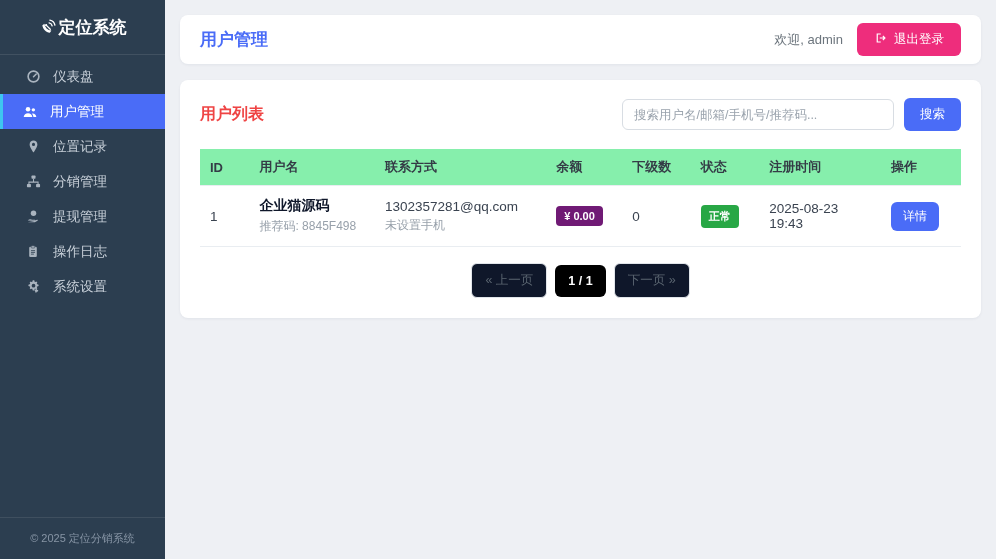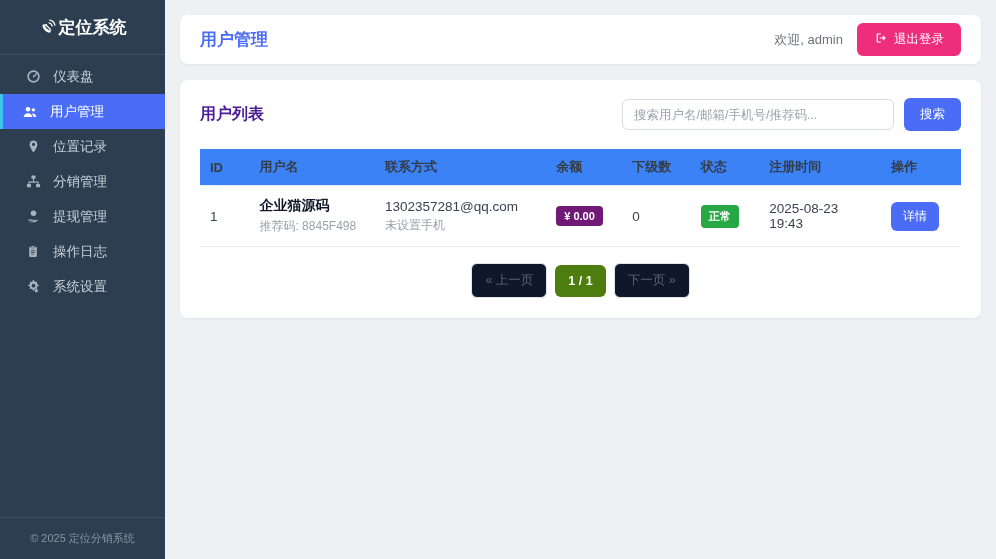--- a/index.html
+++ b/index.html
@@ -48,51 +48,51 @@
   .header-right { display:flex; align-items:center; gap:14px; }
   .welcome { font-size:13px; color:#6c757d; }
   .logout-btn {
     background:#ee2d7c; color:#fff; border:none; border-radius:6px;
     padding:8px 17px; font-size:12.5px; display:flex; align-items:center; gap:7px;
     cursor:pointer; font-family:inherit;
   }
   
   .content-card { padding:18px 20px 20px 20px; }
   .card-head { display:flex; align-items:center; justify-content:space-between; }
-  .card-title { font-size:16px; font-weight:bold; color:#4c1d95; }
+  .card-title { font-size:16px; font-weight:bold; color:#ef4444; }
   .search-area { display:flex; align-items:center; gap:10px; }
   .search-input {
     width:272px; height:31px; border:1px solid #d8dde3; border-radius:6px;
     padding:0 11px; font-size:12.5px; color:#343c46; font-family:inherit; outline:none;
   }
   .search-input::placeholder { color:#9aa3ad; }
   .btn-blue {
     background:#4a6cf7; color:#fff; border:none; border-radius:6px;
     padding:8px 16px; font-size:12.5px; cursor:pointer; font-family:inherit;
   }
   
   table { width:100%; border-collapse:collapse; margin-top:18px; }
-  thead tr { background:#3b82f6; }
+  thead tr { background:#86efac; }
   th { text-align:left; font-size:13px; font-weight:bold; color:#343c46; padding:9px 10px; }
   td { padding:11px 10px; font-size:13.5px; color:#3a4350; vertical-align:middle; }
   tbody tr { border-top:1px solid #e9edf1; border-bottom:1px solid #e9edf1; }
   .uname { font-weight:bold; font-size:14px; color:#0f172a; }
   .sub { font-size:12px; color:#98a1ab; margin-top:3px; }
   .badge { display:inline-block; color:#fff; font-size:11px; font-weight:bold; padding:4px 8px; border-radius:4px; }
   .badge-orange { background:#701a75; }
   .badge-green { background:#28a745; }
   .btn-sm { padding:6px 12px; font-size:12px; }
   
   .pagination { margin-top:16px; display:flex; align-items:center; justify-content:center; gap:8px; }
   .page-btn {
     background:#0f172a; border:1px solid #e1e5ea; color:#5a6570; border-radius:6px;
     padding:8px 13px; font-size:12.5px; cursor:pointer; font-family:inherit;
   }
   .page-current {
-    background:#4d7c0f; color:#fff; font-weight:bold; border-radius:6px;
+    background:#000000; color:#fff; font-weight:bold; border-radius:6px;
     padding:9px 13px; font-size:12.5px;
   }
 </style>
 </head>
 <body>
 
 <aside class="sidebar">
   <div class="logo">
     <span>
       <svg width="18" height="18" viewBox="0 0 24 24">

